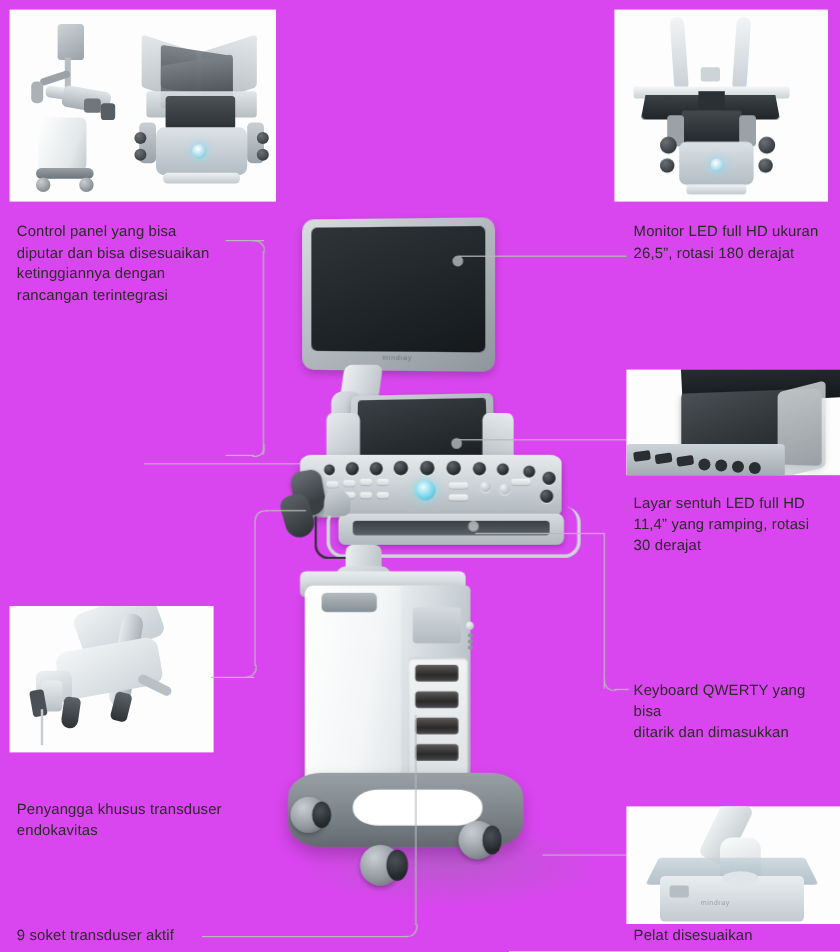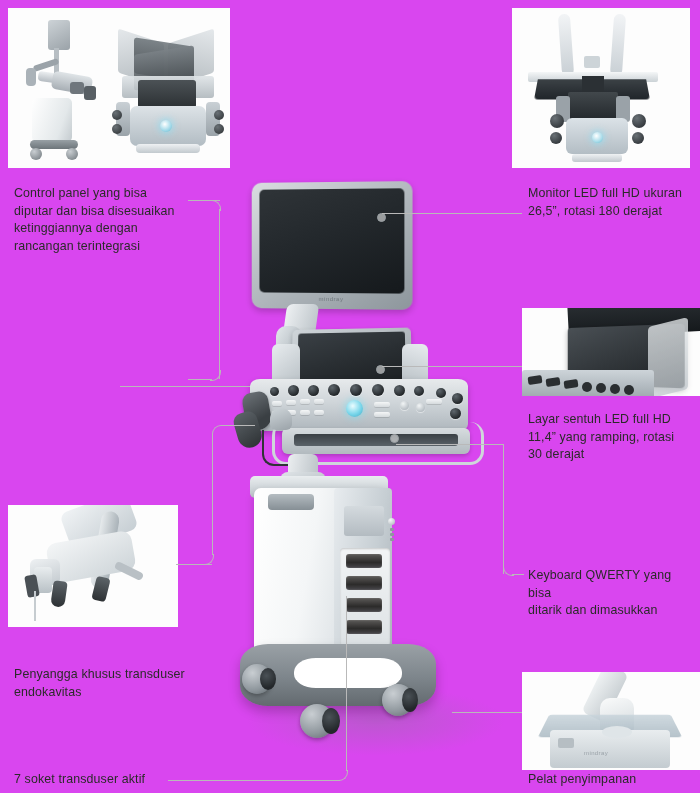--- a/index.html
+++ b/index.html
@@ -405,27 +405,27 @@
 
   <div class="callout" style="left:14px;top:185px;width:180px;">Control panel yang bisa
 diputar dan bisa disesuaikan
 ketinggiannya dengan
 rancangan terintegrasi</div>
 
 
   <div class="callout" style="left:14px;top:630px;width:200px;margin-top:36px;">Penyangga khusus transduser
 endokavitas</div>
 
-  <div class="callout" style="left:14px;top:771px;width:200px;">7 soket transduser aktif</div>
+  <div class="callout" style="left:14px;top:771px;width:200px;">9 soket transduser aktif</div>
 
   <div class="callout" style="left:528px;top:185px;width:168px;">Monitor LED full HD ukuran
 26,5”, rotasi 180 derajat</div>
 
   <div class="callout" style="left:528px;top:411px;width:168px;">Layar sentuh LED full HD
 11,4” yang ramping, rotasi
 30 derajat</div>
 
   <div class="callout" style="left:528px;top:567px;width:168px;">Keyboard QWERTY yang bisa
 ditarik dan dimasukkan</div>
 
-  <div class="callout" style="left:528px;top:771px;width:168px;">Pelat penyimpanan</div>
+  <div class="callout" style="left:528px;top:771px;width:168px;">Pelat disesuaikan</div>
 
 </div>
 
 </body></html>

